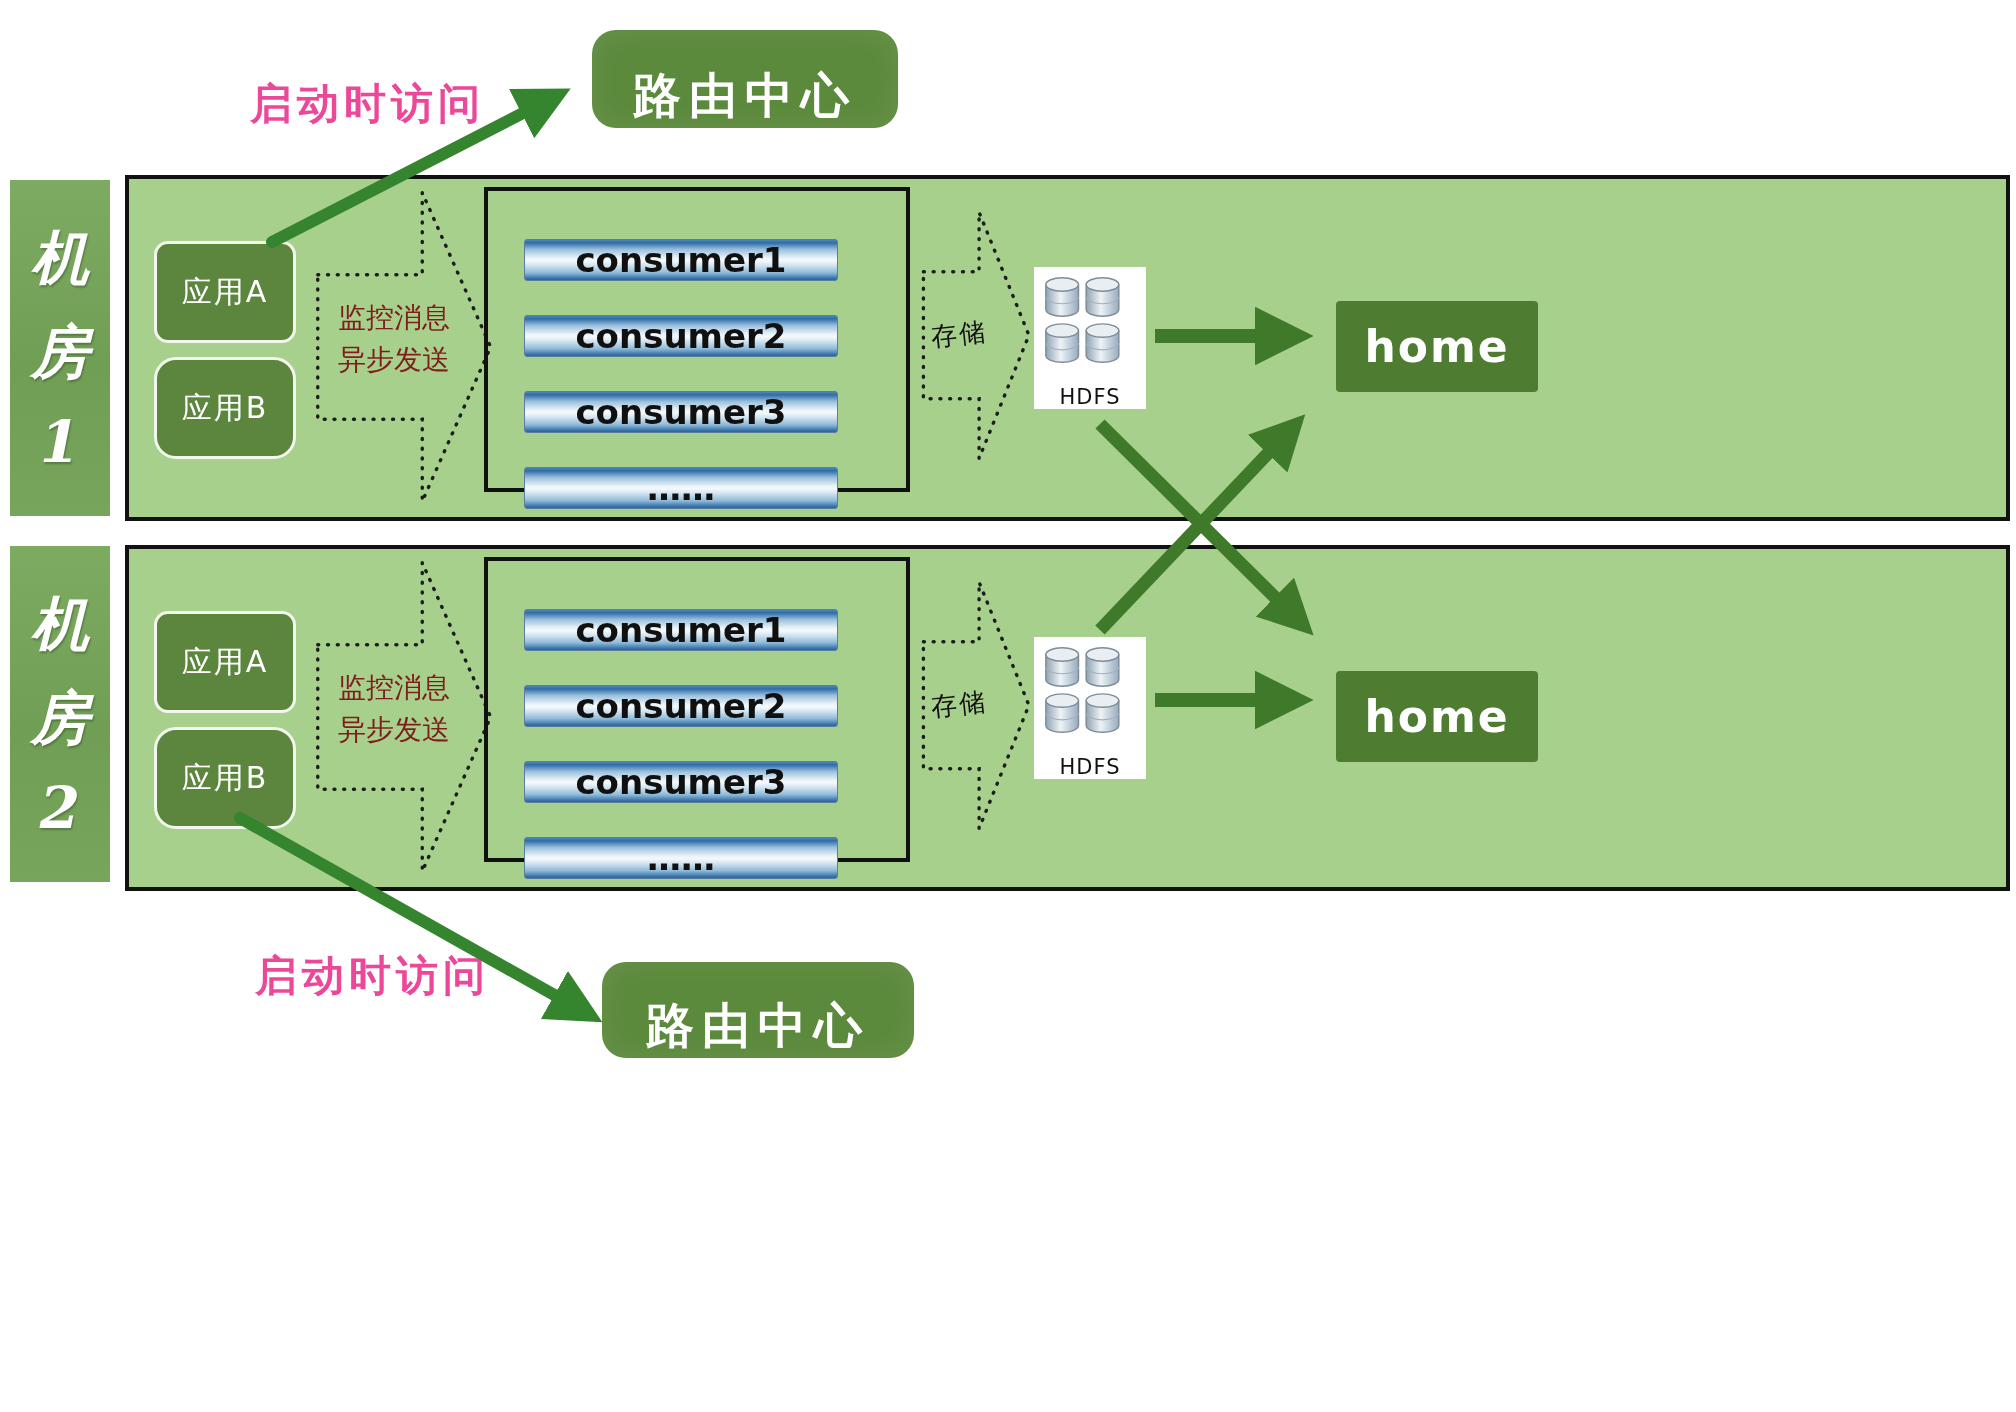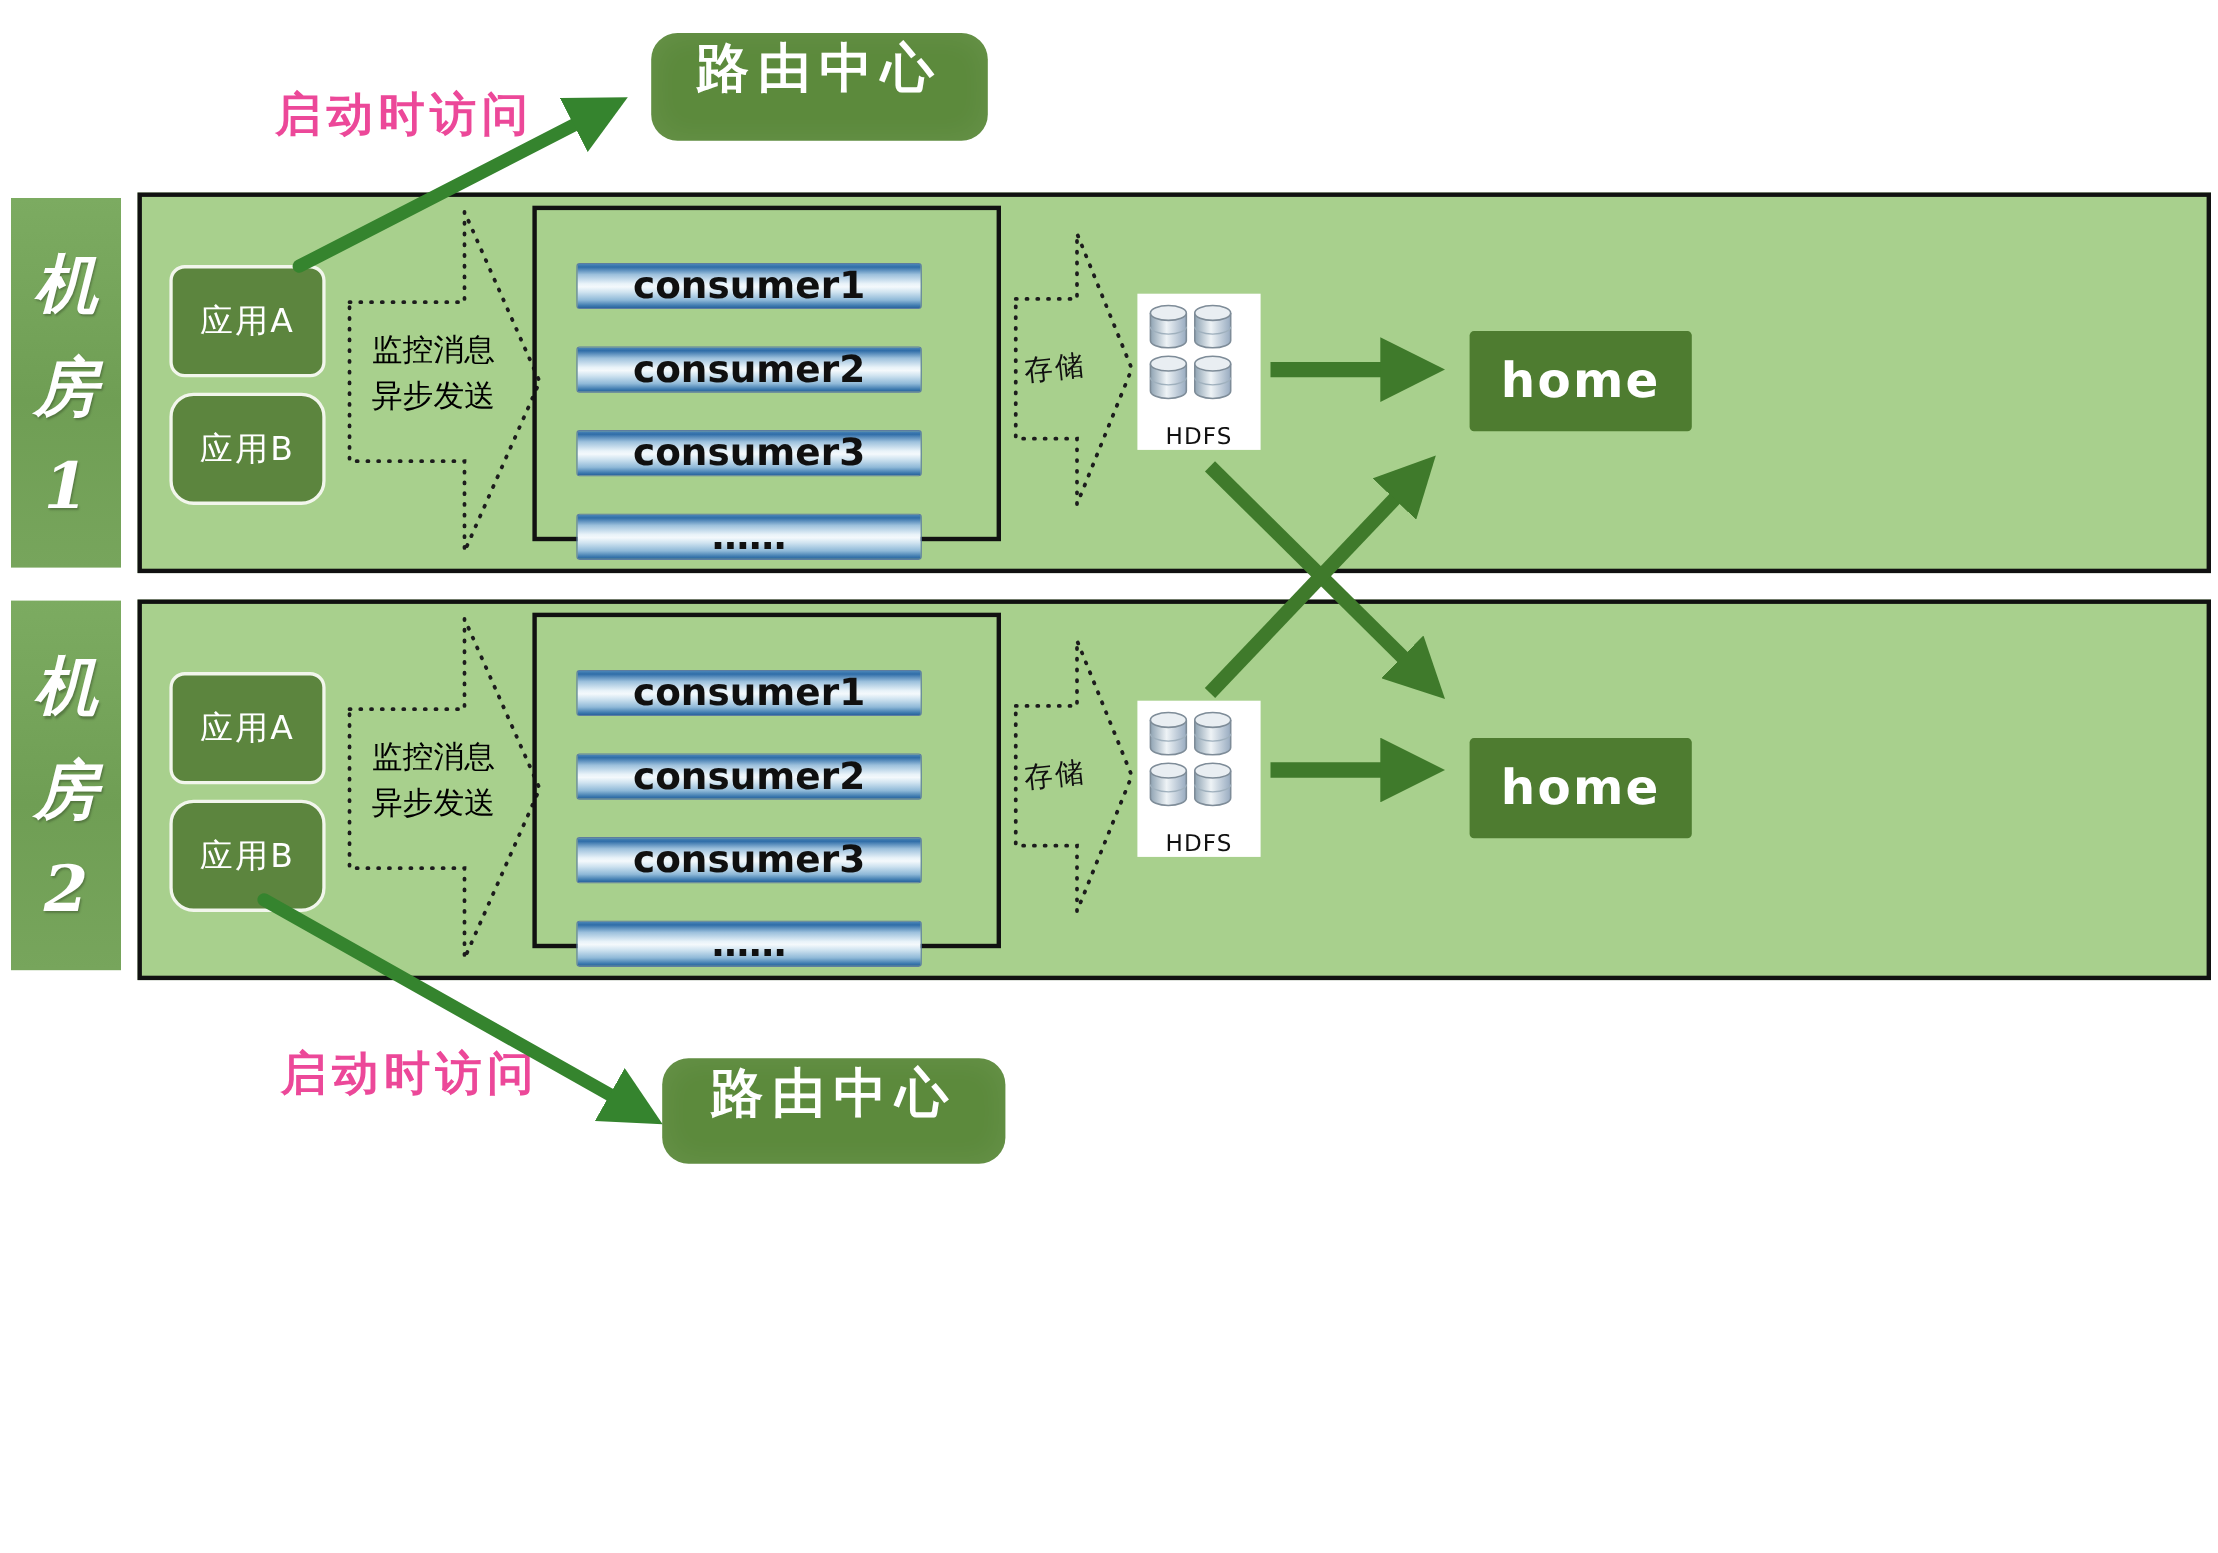--- a/index.html
+++ b/index.html
@@ -5,21 +5,21 @@
   * { margin:0; padding:0; box-sizing:border-box; }
   body { background:#ffffff; }
   .canvas {
     position:relative; width:2016px; height:1412px; background:#ffffff;
     font-family:"DejaVu Sans","Liberation Sans",sans-serif; overflow:hidden;
   }
 
   
   .router {
     position:absolute; background:#5c8a3c; color:#fff; border-radius:24px;
-    display:flex; align-items:flex-start; justify-content:center;
+    display:flex; align-items:flex-end; justify-content:center;
     font-size:48px; font-weight:bold; letter-spacing:8px;
     box-shadow:inset 0 0 30px rgba(255,255,255,0.08);
   }
   #router-top    { left:592px; top:30px;  width:306px; height:98px; }
   #router-bottom { left:602px; top:962px; width:312px; height:96px; }
 
   .boot-label { position:absolute; font-size:42px; font-weight:bold; color:#ec4899; letter-spacing:5px; }
   #boot-top    { left:250px; top:76px; }
   #boot-bottom { left:255px; top:948px; }
 
@@ -48,21 +48,21 @@
     position:absolute; left:25px; width:142px; height:102px;
     background:#5c853e; border:3px solid #f2f6ec; border-radius:22px;
     color:#fff; font-size:30px; display:flex; align-items:center; justify-content:center;
     letter-spacing:2px;
   }
   .app-a { top:62px;border-radius:14px; }
   .app-b { top:178px; }
 
   .monitor-label {
     position:absolute; left:188px; top:118px; width:154px; text-align:center;
-    font-size:28px; color:#000000; line-height:1.5; font-weight:500;
+    font-size:28px; color:#7f1d1d; line-height:1.5; font-weight:500;
   }
 
   .consumer-box {
     position:absolute; left:355px; top:8px; width:426px; height:305px;
     border:4px solid #111; padding:20px 68px 0 36px;
     display:flex; flex-direction:column; gap:6px;
   }
   .consumer-bar {
     height:63px; border-radius:3px; border:1px solid #5d7da0;
     background:linear-gradient(180deg,

